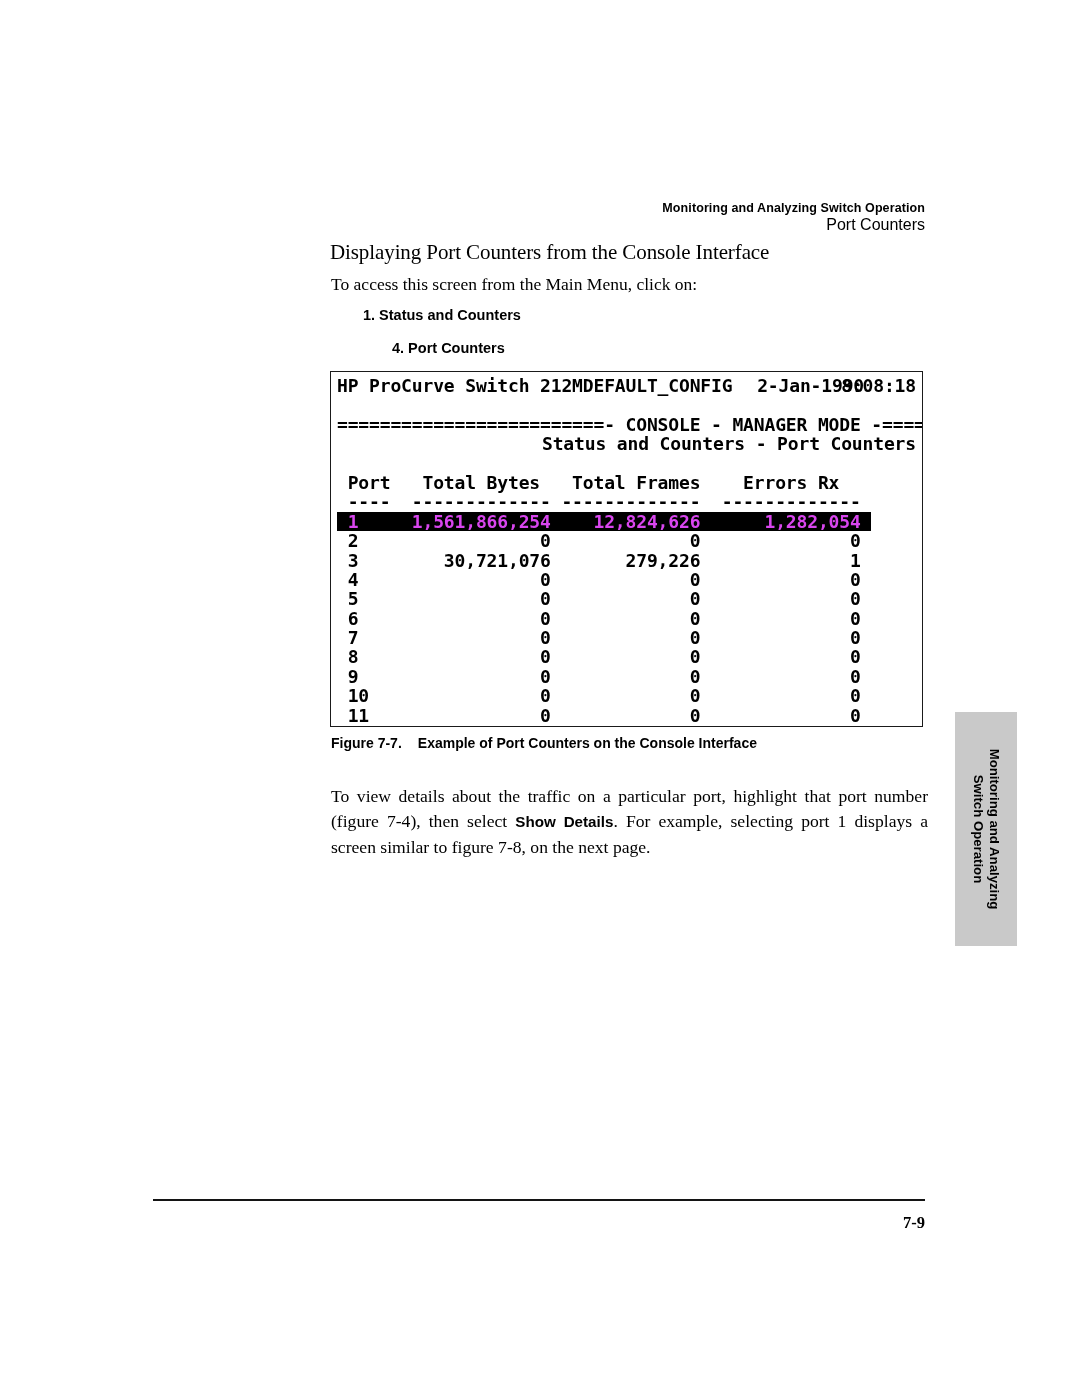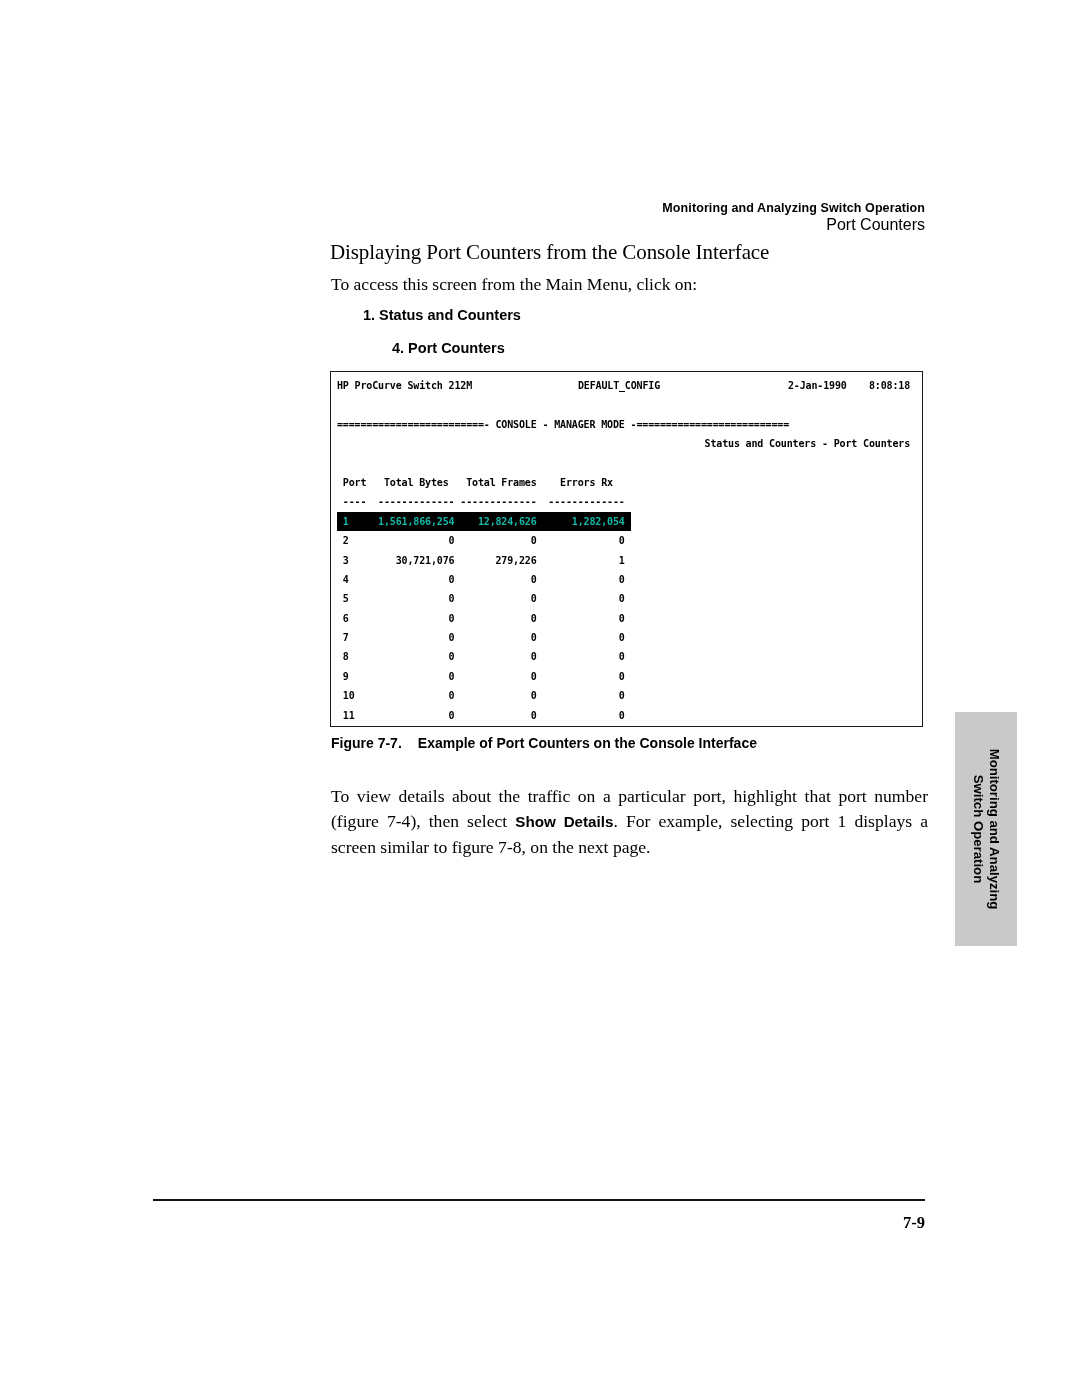--- a/index.html
+++ b/index.html
@@ -76,26 +76,26 @@
     position: absolute;
     left: 330px;
     top: 371px;
     width: 593px;
     height: 356px;
     border: 1.6px solid #1a1a1a;
     background: #ffffff;
     box-sizing: border-box;
     overflow: hidden;
     font-family: "DejaVu Sans Mono", monospace;
-    font-size: 10px;
+    font-size: 18px;
     font-weight: bold;
     line-height: 19.4px;
     letter-spacing: -0.15px;
     color: #000;
-    padding: 4px 12px 0 0;
+    padding: 4px 6px 0 0;
   }
   .term-line {
     white-space: pre;
     padding-left: 6px;
     height: 19.4px;
   }
   .term-line.blank { }
 
   
   .term-top {
@@ -104,21 +104,21 @@
     padding-left: 6px;
     height: 19.4px;
   }
   .term-top .t-model { width: 250px; }
   .term-top .t-config { width: 218px; }
   .term-top .t-date { width: 84px; }
   .term-top .t-time { }
   .row-hl {
     display: inline-block;
     background: #000;
-    color: #14b8a6;
+    color: #d946ef;
     padding: 0;
   }
 
   
   .fig-caption {
     position: absolute;
     left: 331px;
     top: 735px;
     font-family: "Liberation Sans", sans-serif;
     font-weight: bold;

